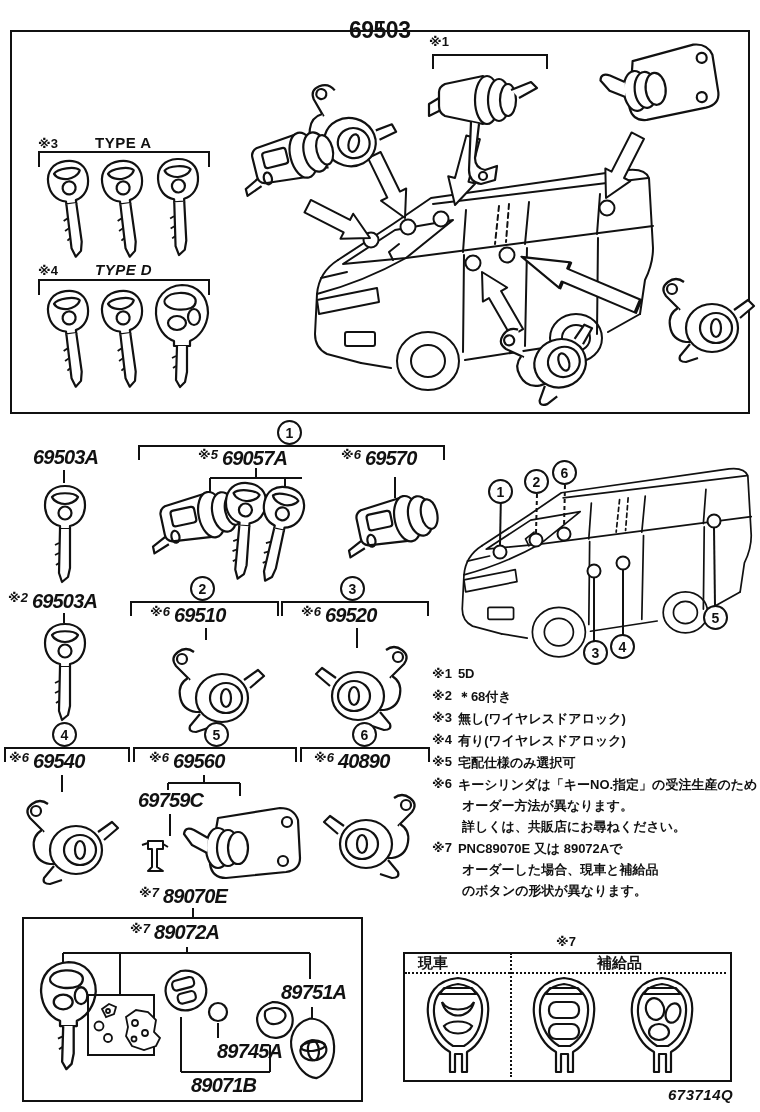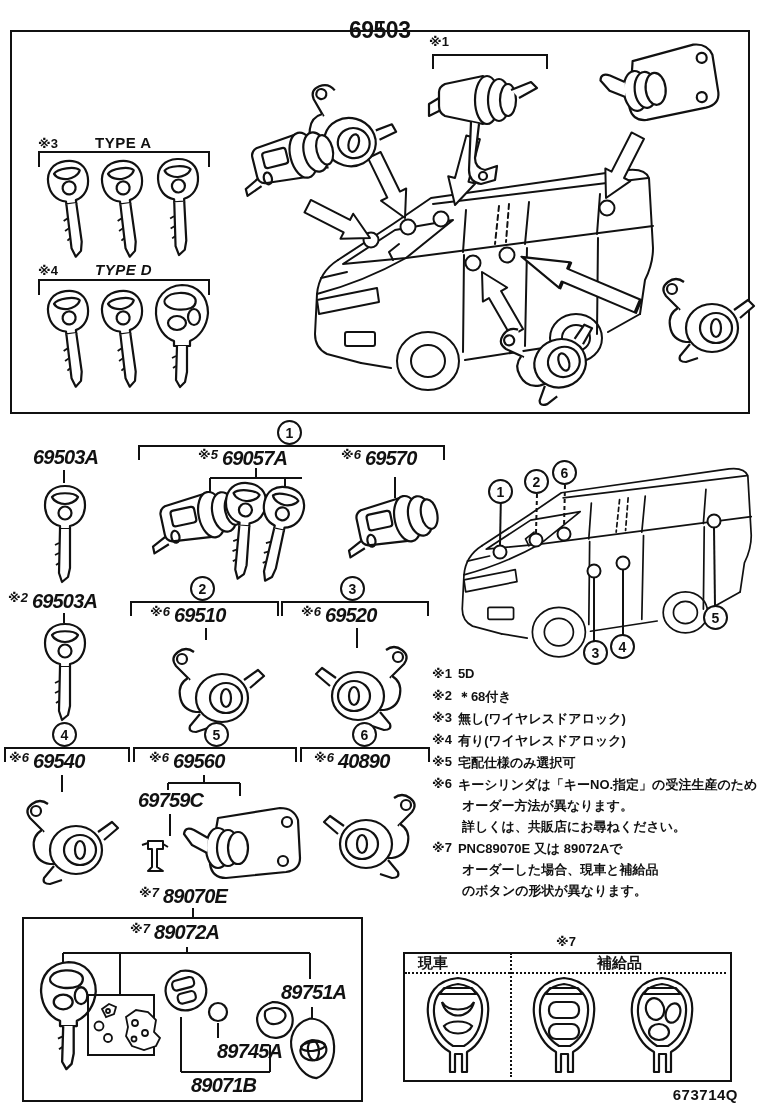--- a/index.html
+++ b/index.html
@@ -412,15 +412,15 @@
     <g transform="translate(223,1)">
       <use href="#g-fobhead"></use>
       <g fill="none" stroke="#111" stroke-width="2.2">
         <ellipse cx="27" cy="33" rx="9" ry="11" transform="rotate(-15 27 33)"></ellipse>
         <ellipse cx="45" cy="37" rx="7" ry="10" transform="rotate(20 45 37)"></ellipse>
         <ellipse cx="31" cy="56" rx="10" ry="8"></ellipse>
       </g>
     </g>
   </svg>
 
-  <div class="abs fig-code" style="left:668px;top:1086px;width:70px;text-align:right;">673714Q</div>
+  <div class="abs fig-code" style="left:668px;top:1086px;width:70px;text-align:left;font-style:italic;">673714Q</div>
 
 </div>
 
 </body></html>

